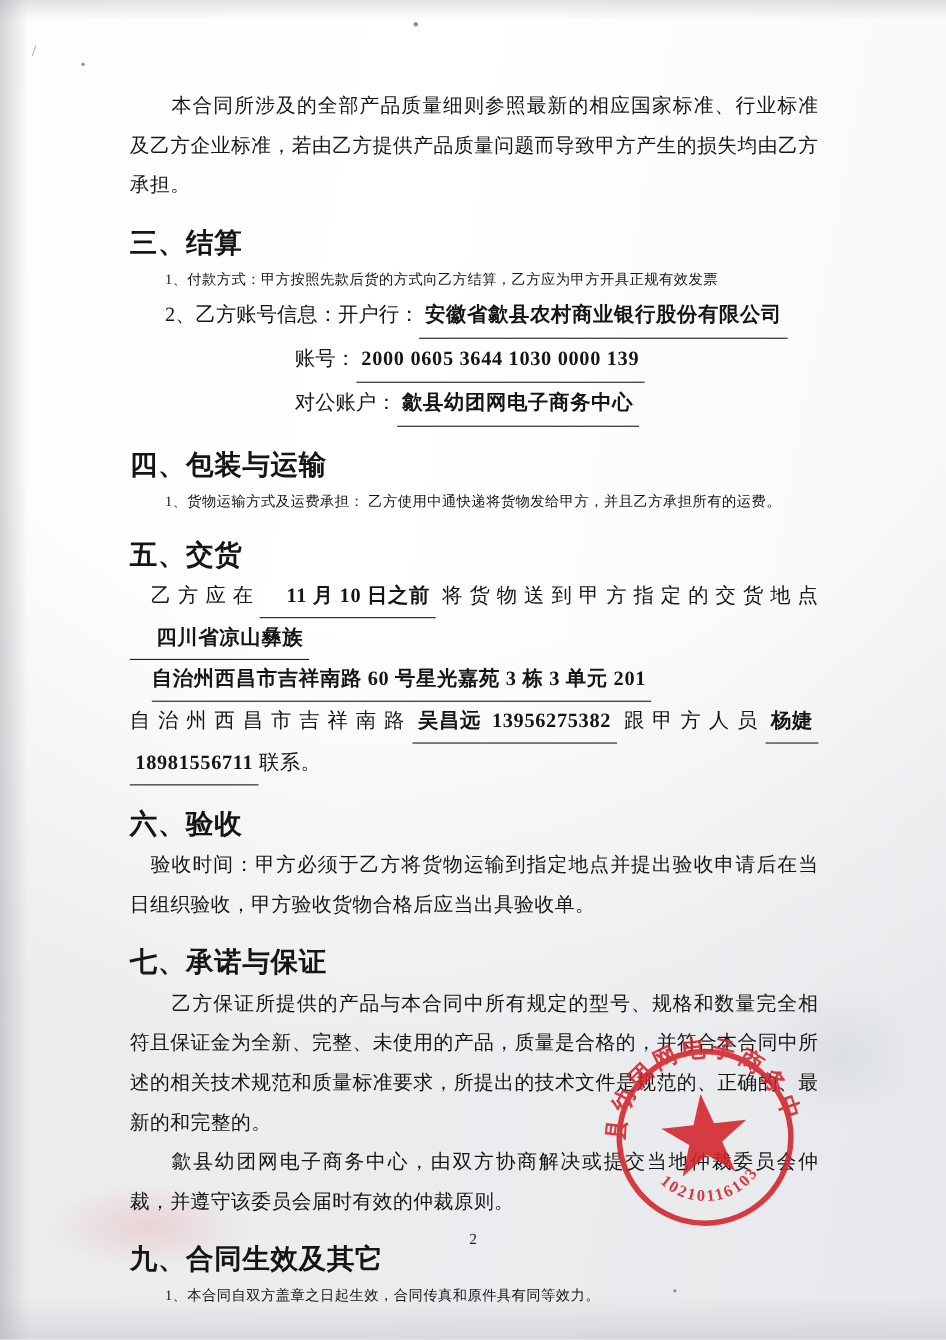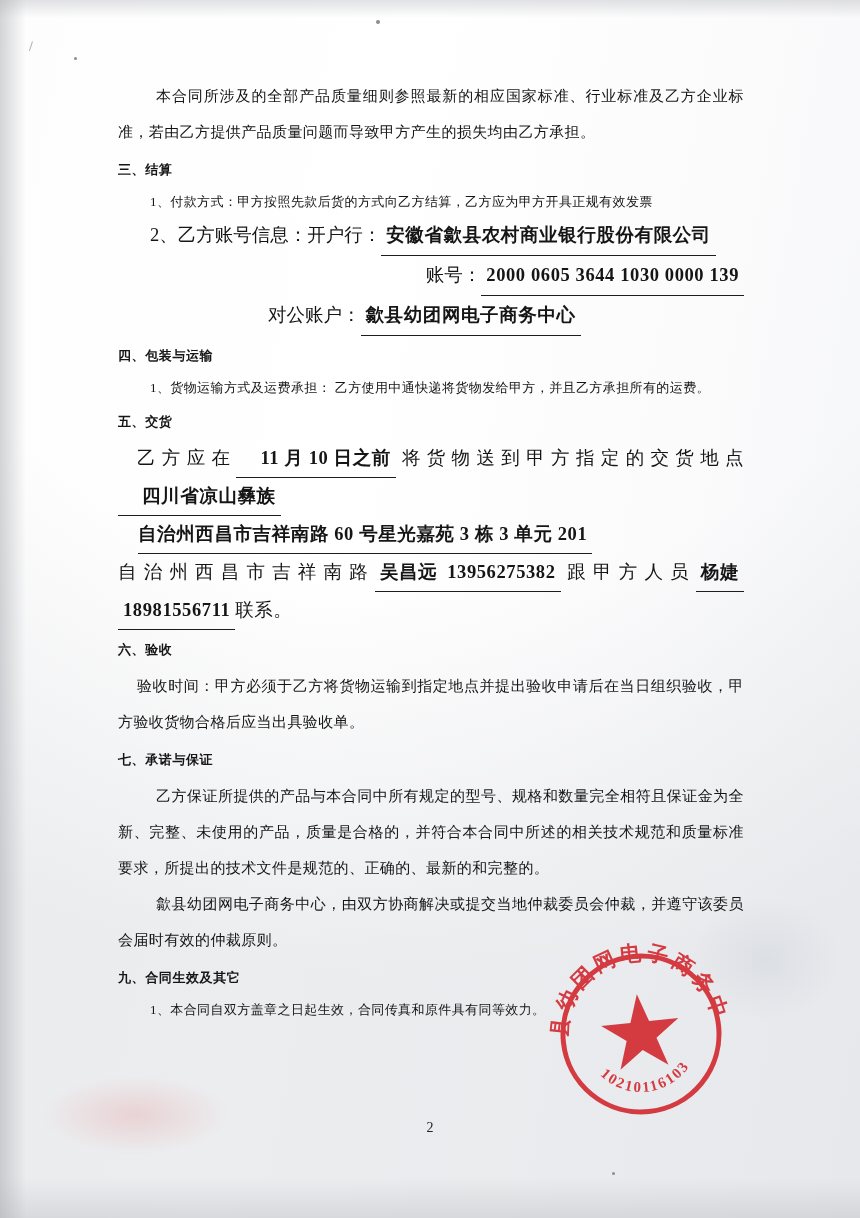--- a/index.html
+++ b/index.html
@@ -67,32 +67,32 @@
     left: 118px;
     top: 78px;
     width: 626px;
   }
 
   p, div.line {
     margin: 0;
   }
 
   .body-text {
-    font-size: 15px;
+    font-size: 18px;
     line-height: 36px;
     letter-spacing: 0.4px;
     text-align: justify;
   }
   .indent-2 { text-indent: 38px; }
   .indent-1 { text-indent: 19px; }
 
   .section-head {
-    font-size: 13px;
+    font-size: 25px;
     line-height: 36px;
-    margin-top: 2px;
+    margin-top: 18px;
     letter-spacing: 0.6px;
     font-weight: 600;
   }
   .sub-item {
     font-size: 13px;
     line-height: 28px;
     padding-left: 32px;
     letter-spacing: 0.4px;
     text-align: justify;
   }
@@ -115,21 +115,21 @@
   .bank-block {
     font-size: 18.5px;
     line-height: 38px;
     padding-left: 32px;
   }
   .bank-row {
     display: block;
     white-space: nowrap;
   }
   .bank-row .lbl { display: inline-block; }
-  .pad-acct { padding-left: 118px; text-align: right; }
+  .pad-acct { padding-left: 118px; }
   .pad-pub  { padding-left: 118px; }
 
   .page-number {
     position: absolute;
     left: 0; right: 0;
     top: 1120px;
     text-align: center;
     font-size: 14px;
     color: #222;
     font-family: "Liberation Serif", serif;

